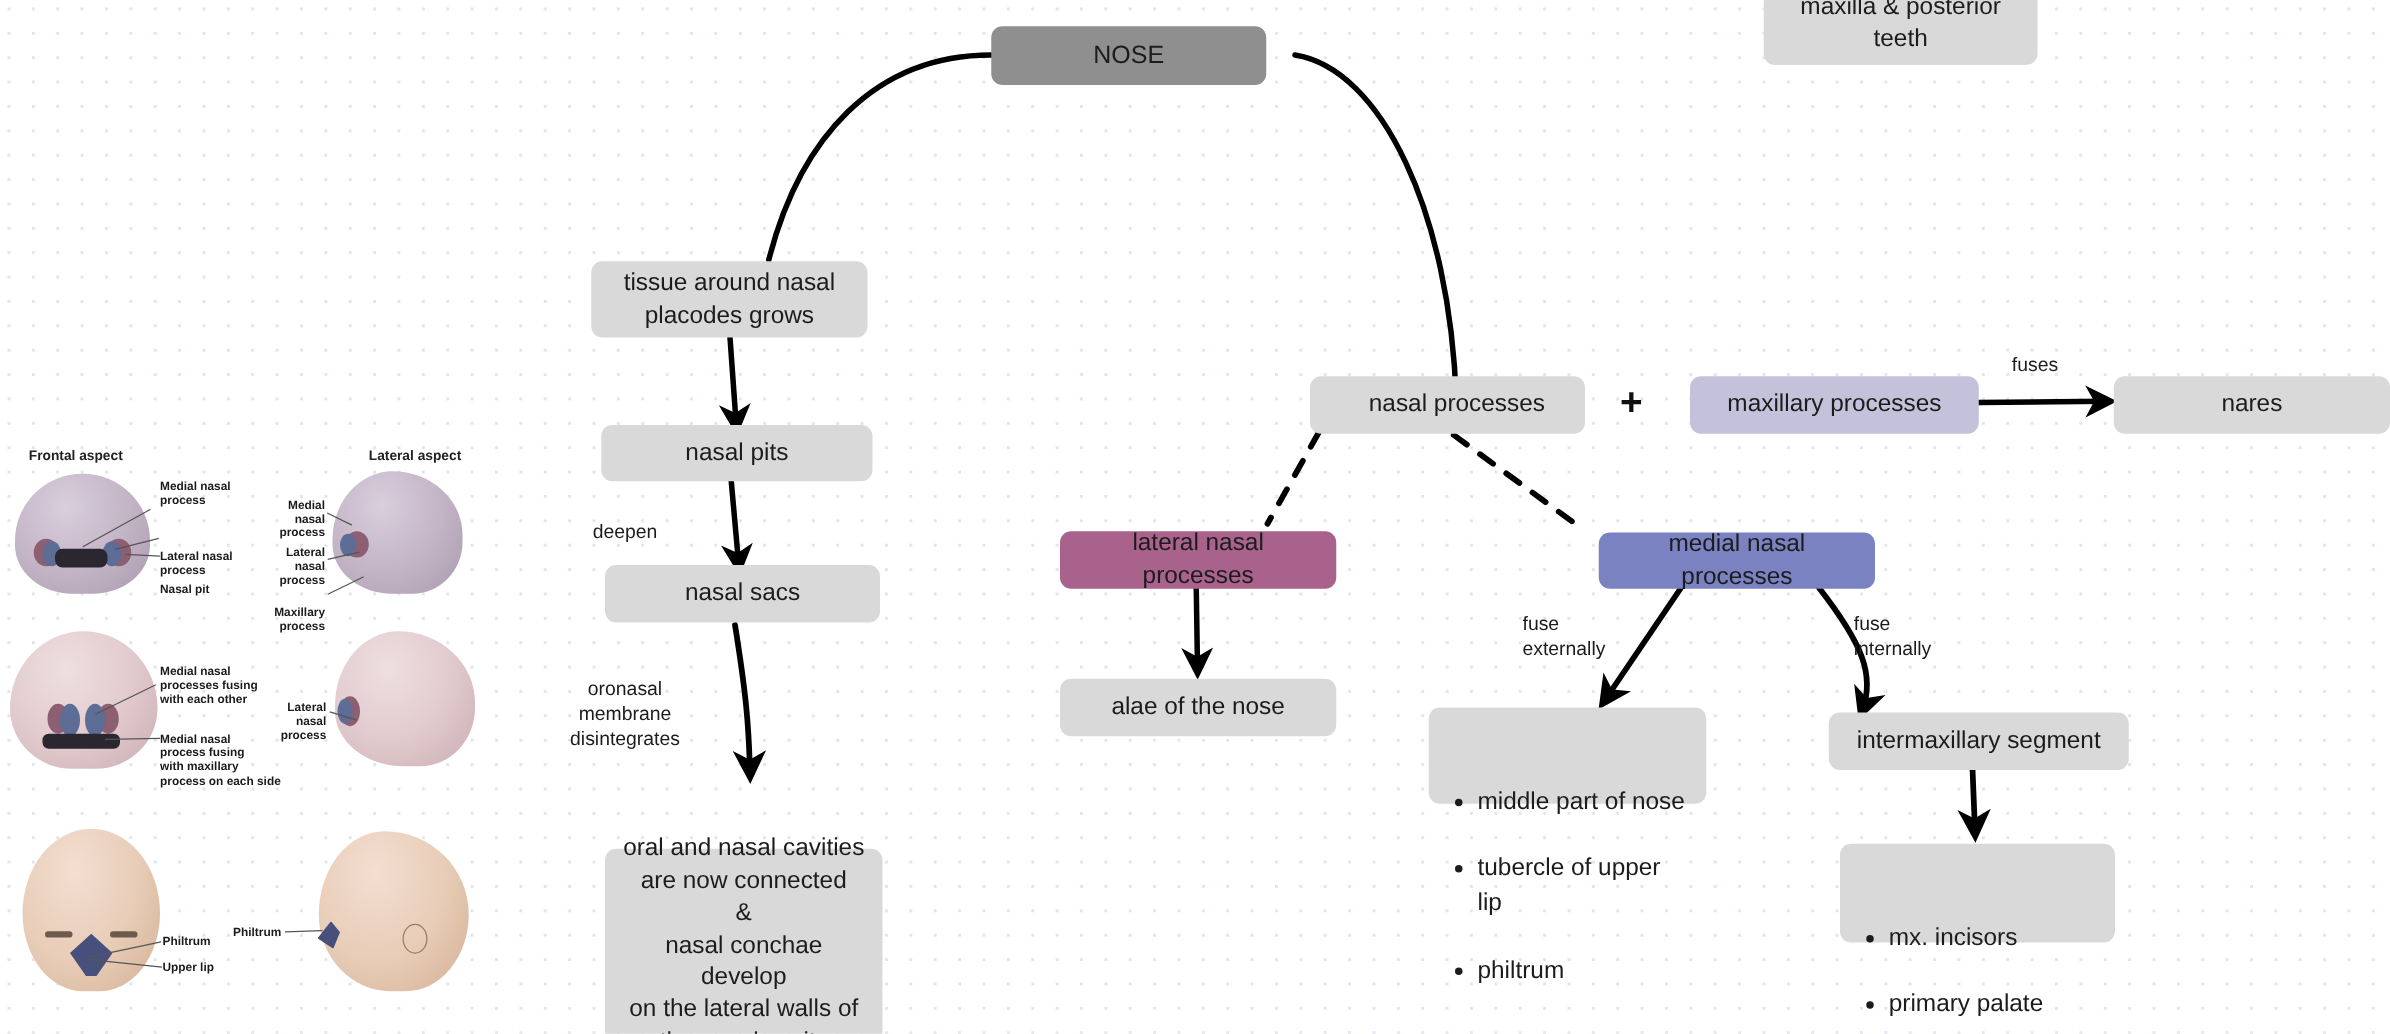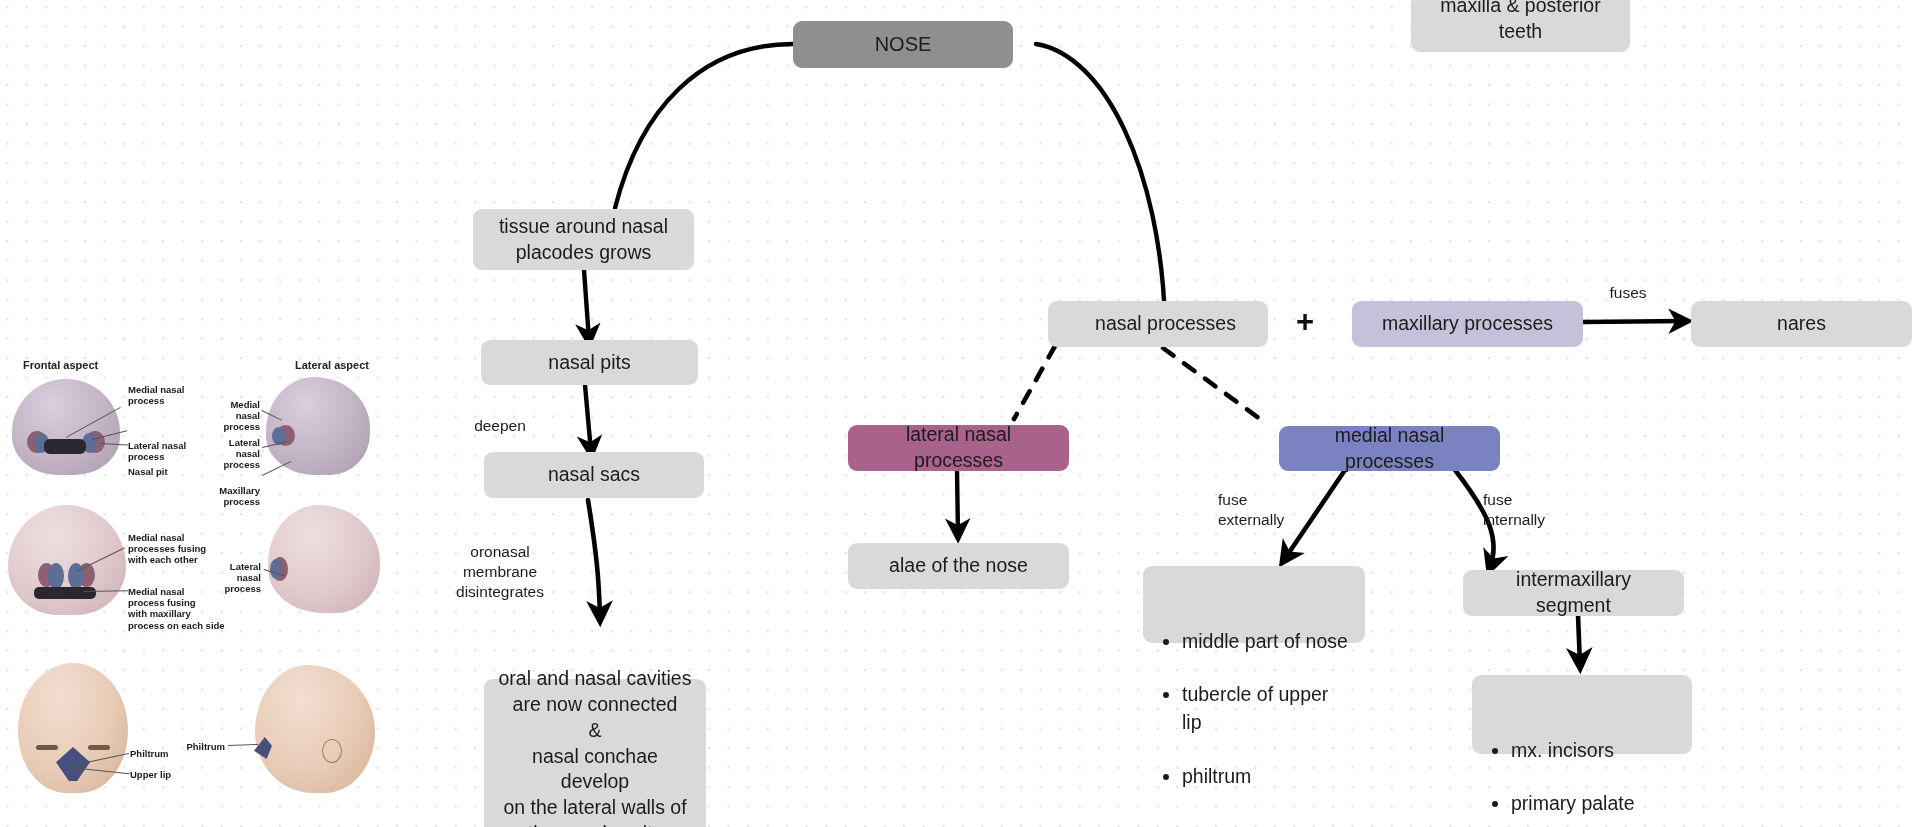--- a/index.html
+++ b/index.html
@@ -169,21 +169,21 @@
   <div class="node" style="left:848px;top:543px;width:221px;height:46px;">alae of the nose</div>
 
   <div class="node listbox" style="left:1143px;top:566px;width:222px;height:77px;">
     <ul>
       <li>middle part of nose</li>
       <li>tubercle of upper lip</li>
       <li>philtrum</li>
     </ul>
   </div>
 
-  <div class="node" style="left:1463px;top:570px;width:221px;height:46px;">intermaxillary segment</div>
+  <div class="node" style="left:1463px;top:570px;width:240px;height:46px;">intermaxillary segment</div>
 
   <div class="node listbox" style="left:1472px;top:675px;width:220px;height:79px;">
     <ul>
       <li>mx. incisors</li>
       <li>primary palate</li>
       
     </ul>
   </div>
 
   <div class="edge-label" style="left:455px;top:416px;width:90px;text-align:center;">deepen</div>

